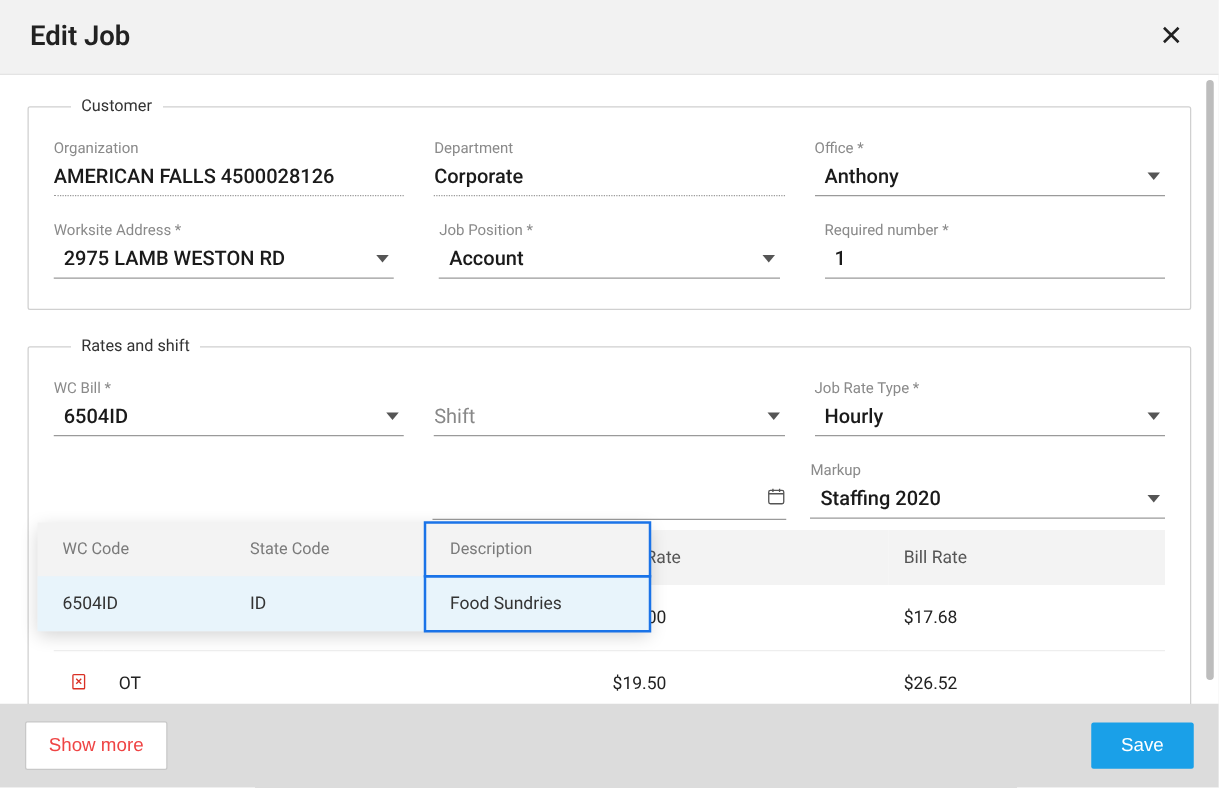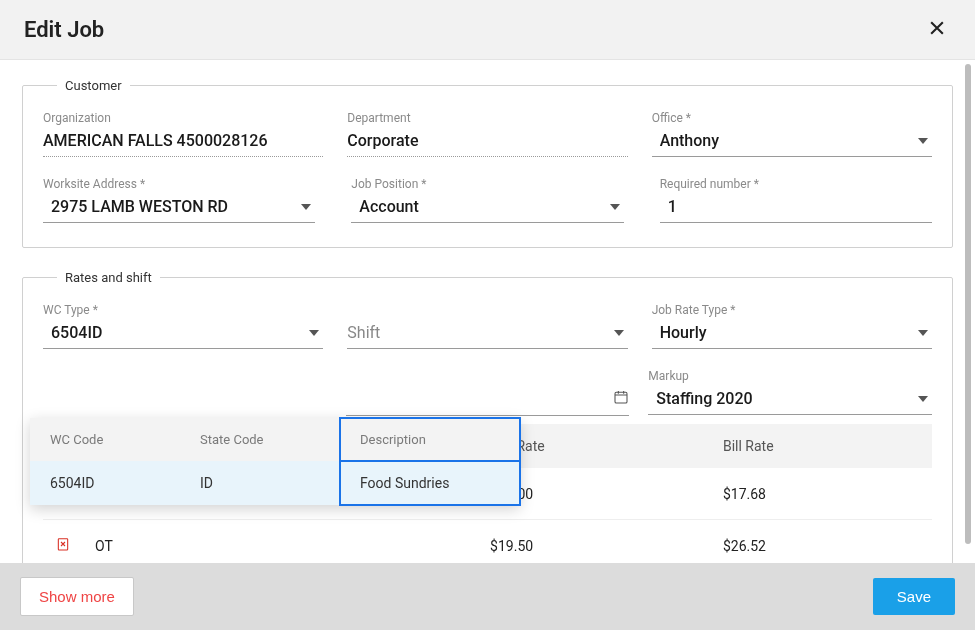--- a/index.html
+++ b/index.html
@@ -116,21 +116,21 @@
           </div>
         </div>
       </div>
     </fieldset>
 
     <fieldset class="group" style="padding-bottom:12px;">
       <legend>Rates and shift</legend>
 
       <div class="row3">
         <div class="field">
-          <span class="field-label">WC Type *</span>
+          <span class="field-label">WC Bill *</span>
           <div class="field-input-wrap">
             <span class="field-value indent">6504ID</span>
             <span class="caret"></span>
           </div>
         </div>
         <div class="field">
           <span class="field-label">&nbsp;</span>
           <div class="field-input-wrap">
             <span class="field-value placeholder">Shift</span>
             <span class="caret"></span>

